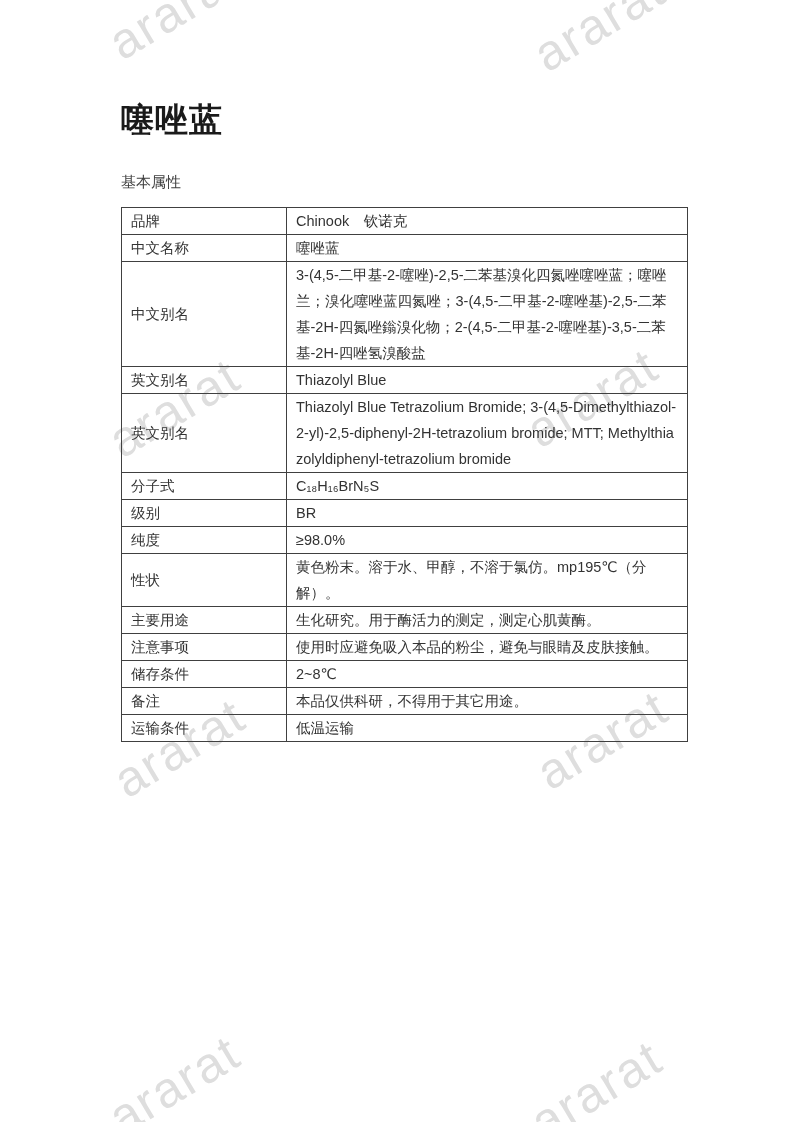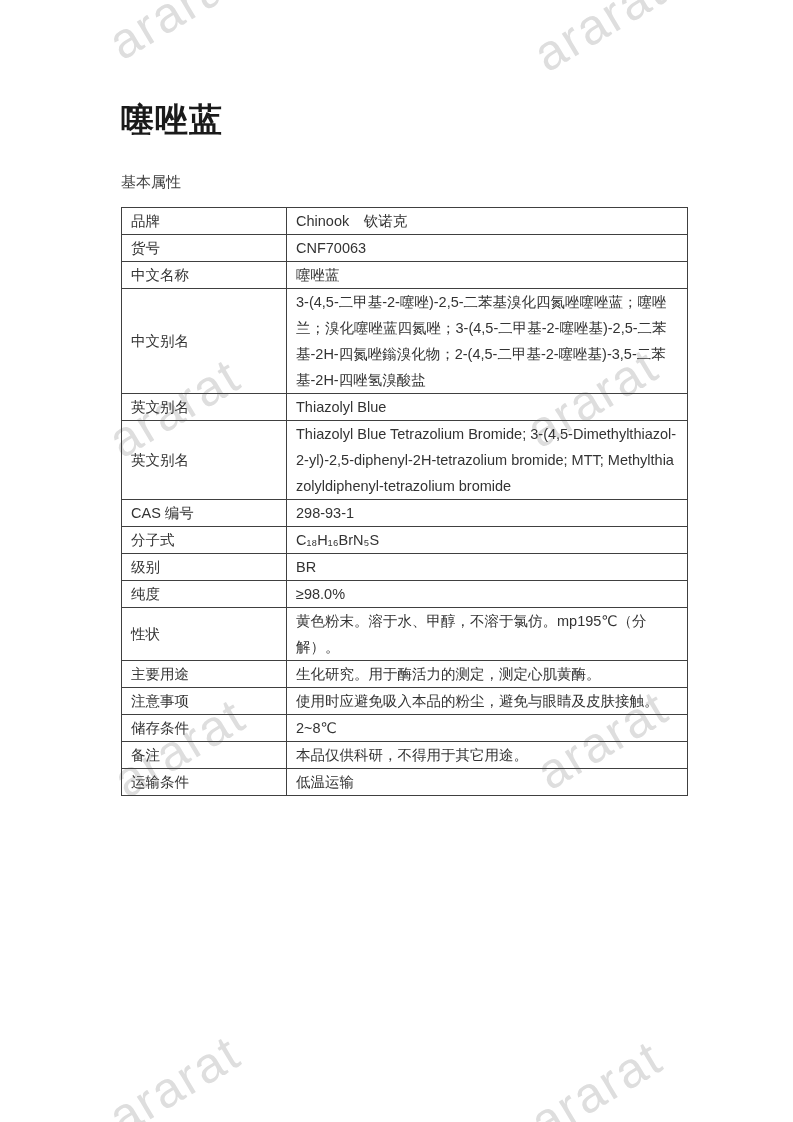--- a/index.html
+++ b/index.html
@@ -110,24 +110,20 @@
     <h1 class="title">噻唑蓝</h1>
     <div class="section-heading">基本属性</div>
 
     <table class="props">
       <tbody>
   <tr class="prop-row">
     <td class="label-cell">品牌</td>
     <td class="value-cell">Chinook　钦诺克</td>
   </tr>
 
-  <tr class="prop-row">
-    <td class="label-cell">货号</td>
-    <td class="value-cell">CNF70063</td>
-  </tr>
 
   <tr class="prop-row">
     <td class="label-cell">中文名称</td>
     <td class="value-cell">噻唑蓝</td>
   </tr>
 
   <tr class="prop-row">
     <td class="label-cell">中文别名</td>
     <td class="value-cell">3-(4,5-二甲基-2-噻唑)-2,5-二苯基溴化四氮唑噻唑蓝；噻唑兰；溴化噻唑蓝四氮唑；3-(4,5-二甲基-2-噻唑基)-2,5-二苯基-2H-四氮唑鎓溴化物；2-(4,5-二甲基-2-噻唑基)-3,5-二苯基-2H-四唑氢溴酸盐</td>
   </tr>
@@ -135,24 +131,20 @@
   <tr class="prop-row">
     <td class="label-cell">英文别名</td>
     <td class="value-cell">Thiazolyl Blue</td>
   </tr>
 
   <tr class="prop-row">
     <td class="label-cell">英文别名</td>
     <td class="value-cell">Thiazolyl Blue Tetrazolium Bromide; 3-(4,5-Dimethylthiazol-2-yl)-2,5-diphenyl-2H-tetrazolium bromide; MTT; Methylthiazolyldiphenyl-tetrazolium bromide</td>
   </tr>
 
-  <tr class="prop-row">
-    <td class="label-cell">CAS 编号</td>
-    <td class="value-cell">298-93-1</td>
-  </tr>
 
   <tr class="prop-row">
     <td class="label-cell">分子式</td>
     <td class="value-cell">C₁₈H₁₆BrN₅S</td>
   </tr>
 
 
   <tr class="prop-row">
     <td class="label-cell">级别</td>
     <td class="value-cell">BR</td>

